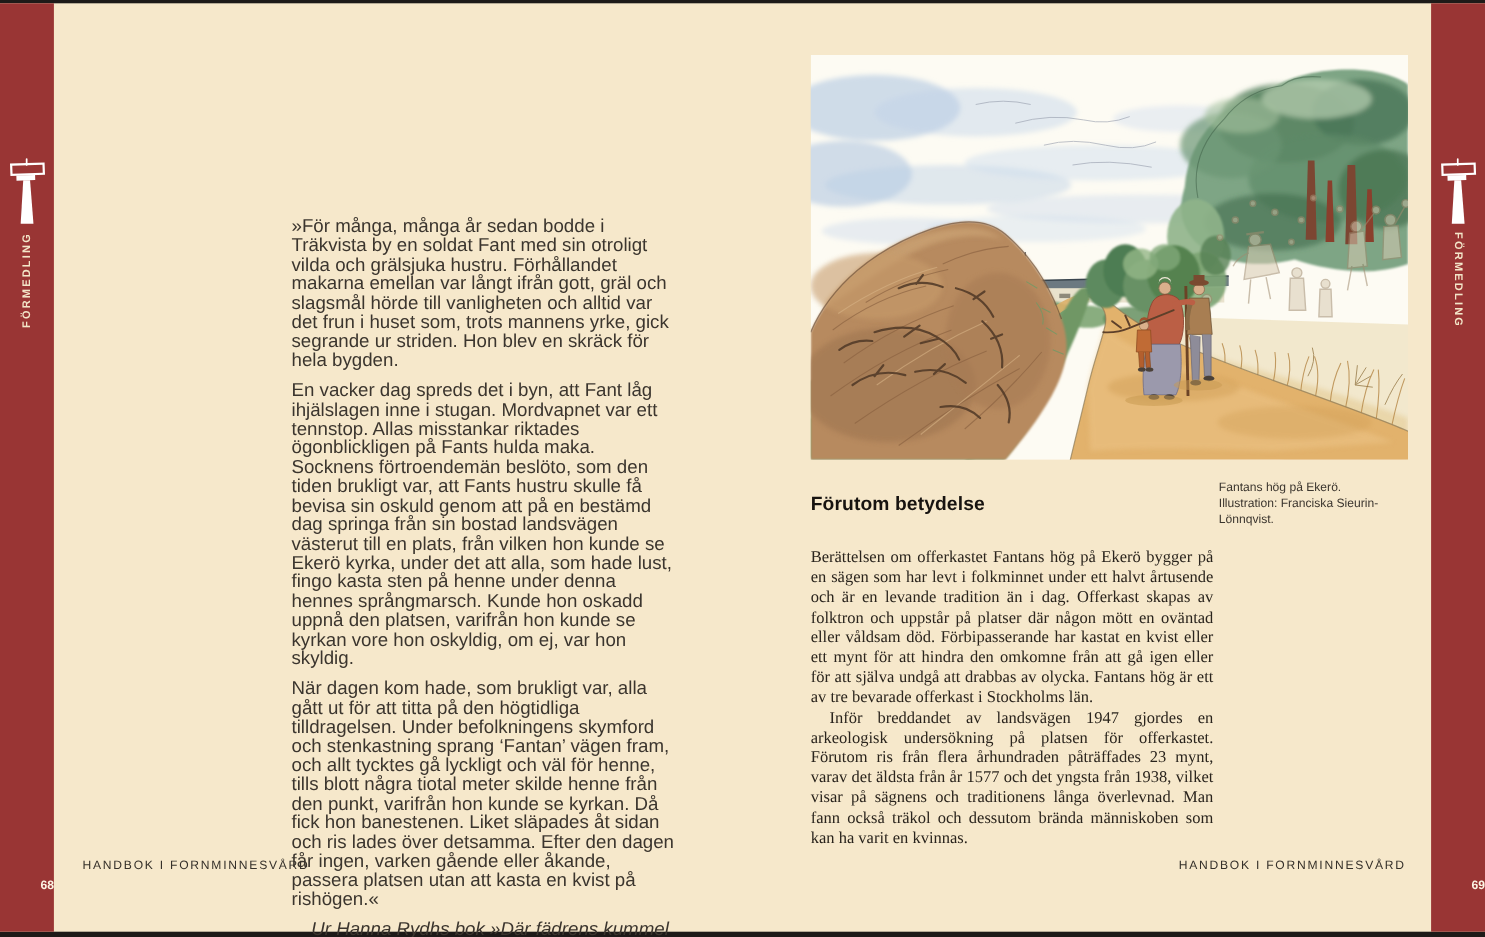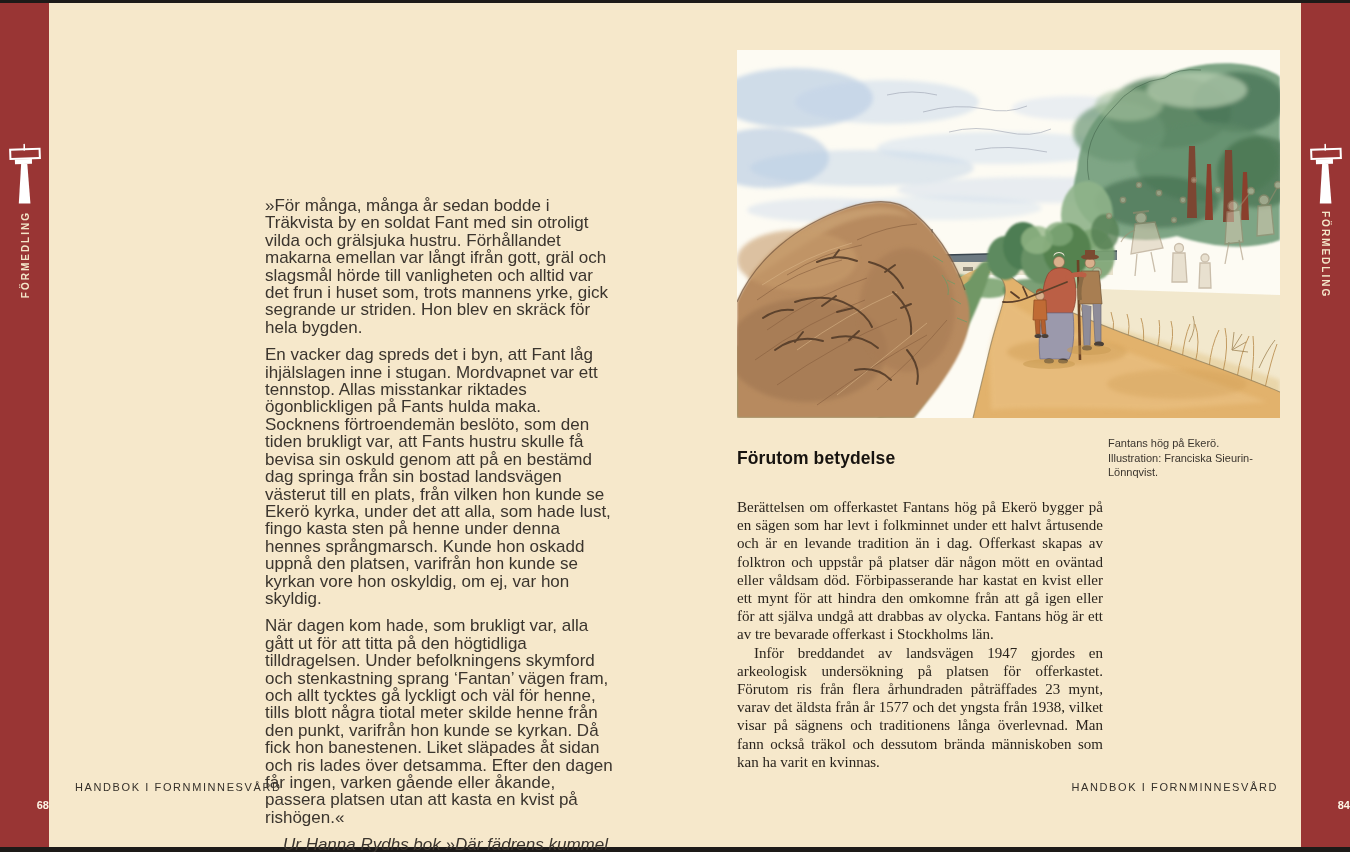--- a/index.html
+++ b/index.html
@@ -60,21 +60,21 @@
   <div class="strip right">
     <svg class="icon" viewBox="0 0 44 80">
       <g stroke="#ffffff" fill="none" stroke-linecap="round">
         <line x1="21" y1="2" x2="21" y2="9" stroke-width="2"></line>
         <rect x="3" y="8" width="38" height="12" stroke-width="2.6" transform="rotate(-2 22 14)"></rect>
         <rect x="9" y="21" width="22" height="6" fill="#ffffff" stroke="none" transform="rotate(-2 20 24)"></rect>
       </g>
       <polygon points="17,27 25,27 29,78 14,78" fill="#ffffff"></polygon>
     </svg>
     <div class="v-label down">FÖRMEDLING</div>
-    <div class="page-num">84</div>
+    <div class="page-num">69</div>
   </div>
 
   <div class="footer-title fl">HANDBOK I FORNMINNESVÅRD</div>
   <div class="footer-title fr">HANDBOK I FORNMINNESVÅRD</div>
 
   <div class="quote-block">
     <p>»För många, många år sedan bodde i Träkvista by en soldat Fant med sin otroligt vilda och grälsjuka hustru. Förhållandet makarna emellan var långt ifrån gott, gräl och slagsmål hörde till vanligheten och alltid var det frun i huset som, trots mannens yrke, gick segrande ur striden. Hon blev en skräck för hela bygden.</p>
     <p>En vacker dag spreds det i byn, att Fant låg ihjälslagen inne i stugan. Mordvapnet var ett tennstop. Allas misstankar riktades ögonblickligen på Fants hulda maka. Socknens förtroendemän beslöto, som den tiden brukligt var, att Fants hustru skulle få bevisa sin oskuld genom att på en bestämd dag springa från sin bostad landsvägen västerut till en plats, från vilken hon kunde se Ekerö kyrka, under det att alla, som hade lust, fingo kasta sten på henne under denna hennes språngmarsch. Kunde hon oskadd uppnå den platsen, varifrån hon kunde se kyrkan vore hon oskyldig, om ej, var hon skyldig.</p>
     <p>När dagen kom hade, som brukligt var, alla gått ut för att titta på den högtidliga tilldragelsen. Under befolkningens skymford och stenkastning sprang ‘Fantan’ vägen fram, och allt tycktes gå lyckligt och väl för henne, tills blott några tiotal meter skilde henne från den punkt, varifrån hon kunde se kyrkan. Då fick hon banestenen. Liket släpades åt sidan och ris lades över detsamma. Efter den dagen får ingen, varken gående eller åkande, passera platsen utan att kasta en kvist på rishögen.«</p>
     <div class="attribution">Ur Hanna Rydhs bok »Där fädrens kummel stå« från 1928</div>

